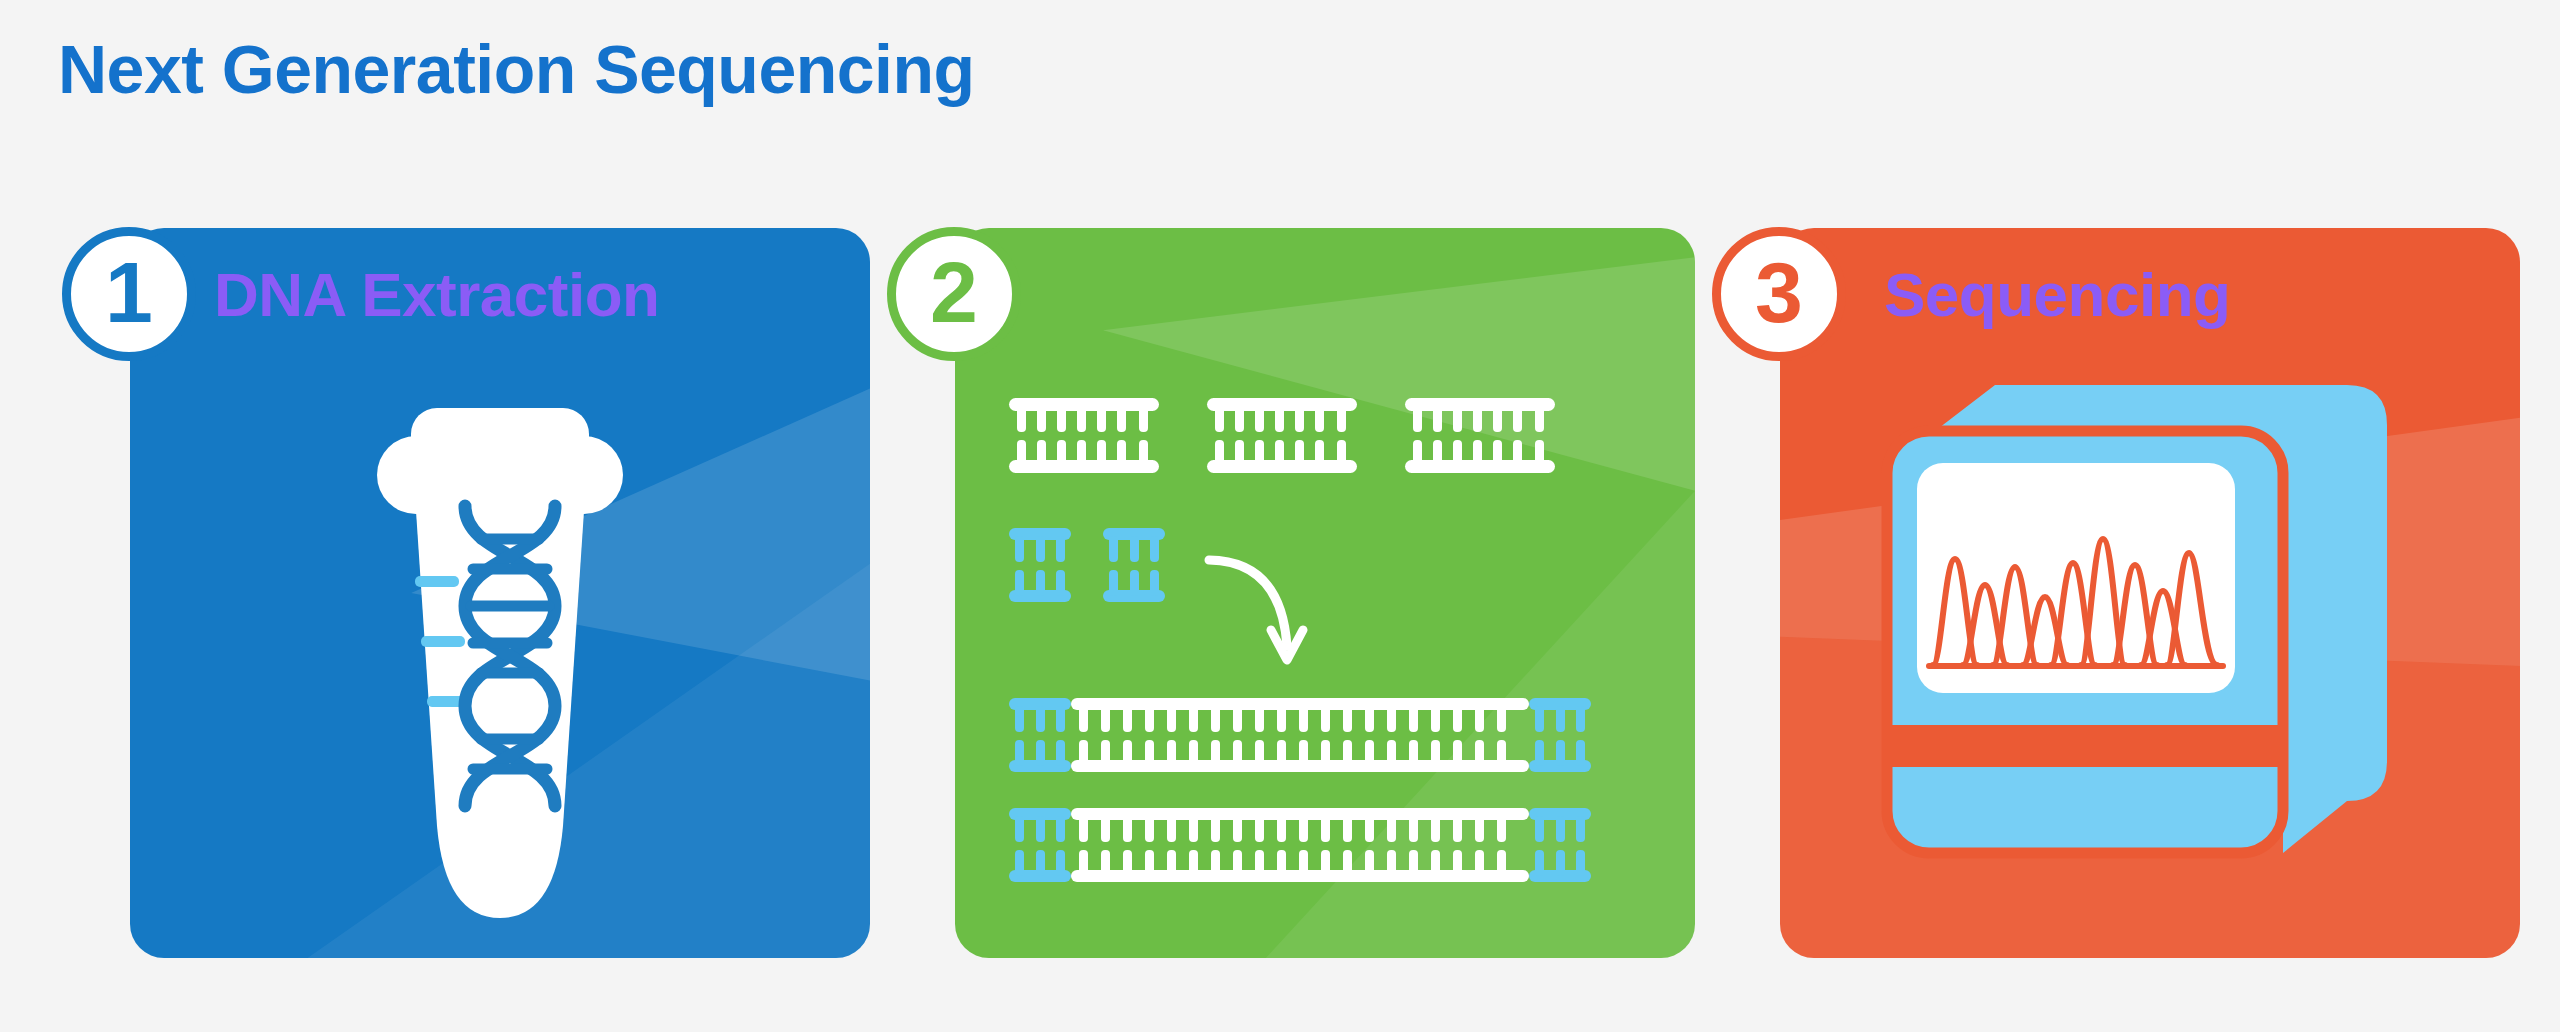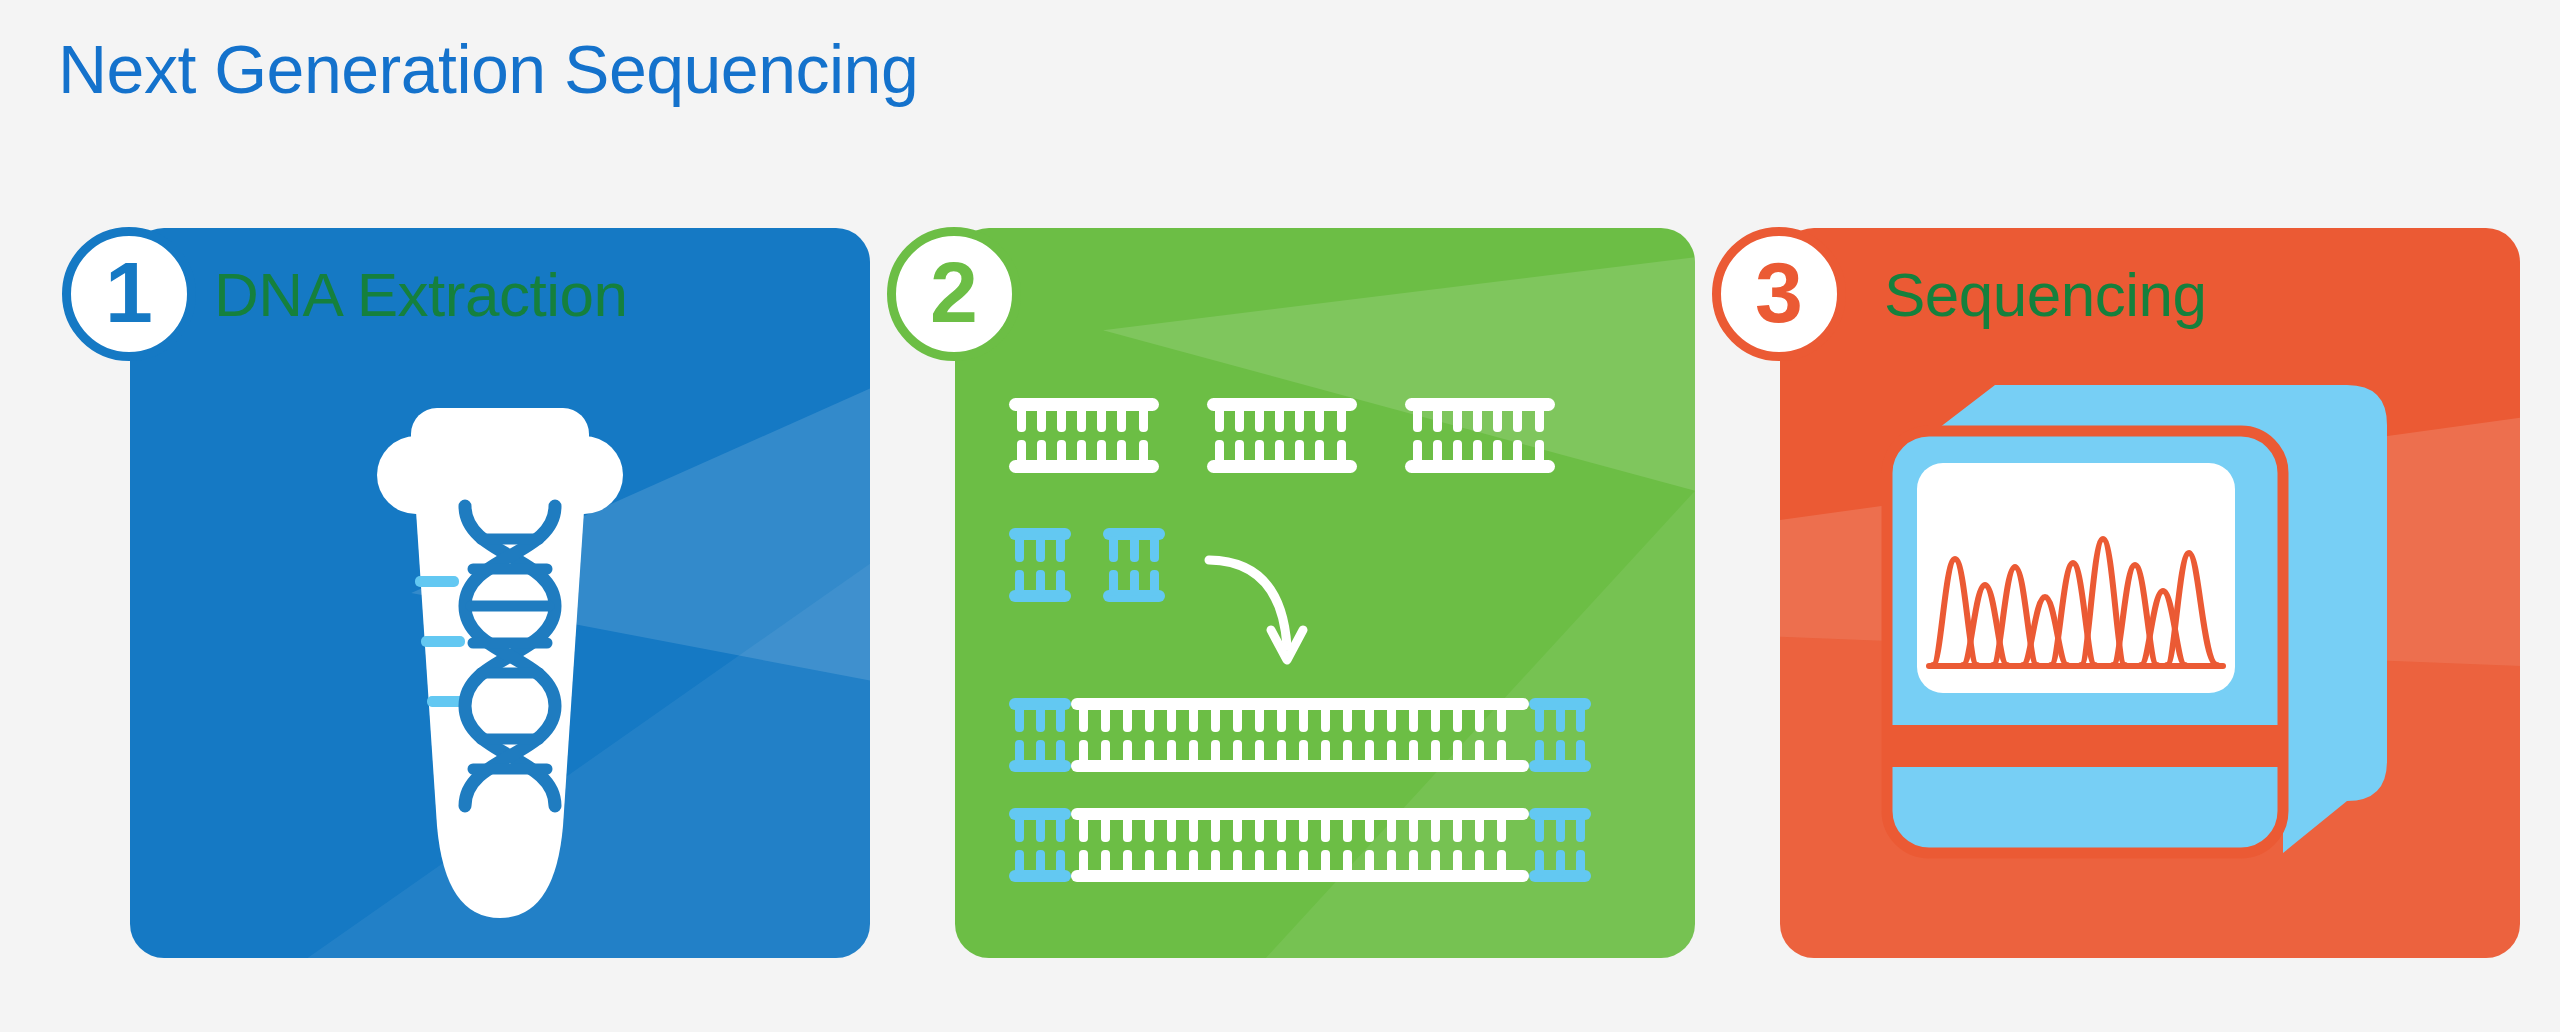--- a/index.html
+++ b/index.html
@@ -14,21 +14,21 @@
     overflow: hidden;
     font-family: "Liberation Sans", sans-serif;
   }
 
   
   #page-title {
     position: absolute;
     left: 58px;
     top: 30px;
     font-size: 68px;
-    font-weight: normal;
+    font-weight: bold;
     letter-spacing: -0.5px;
     color: #1472cc;
     white-space: nowrap;
   }
 
   
   #steps {
     position: absolute;
     left: 0;
     top: 228px;
@@ -103,23 +103,23 @@
     font-size: 86px;
     font-weight: bold;
     line-height: 1;
     margin-top: -4px;
   }
   .b1 span { color: #1579c4; }
   .b2 span { color: #6cbe45; }
   .b3 span { color: #eb5a34; }
 
   .step-title {
-    color: #15803d;
+    color: #8b5cf6;
     font-size: 62px;
-    font-weight: normal;
+    font-weight: bold;
     letter-spacing: -0.5px;
     white-space: nowrap;
     margin-left: 18px;
     margin-top: 0;
   }
   .h3 .step-title { margin-left: 38px; }
 
   
   .art {
     position: absolute;

